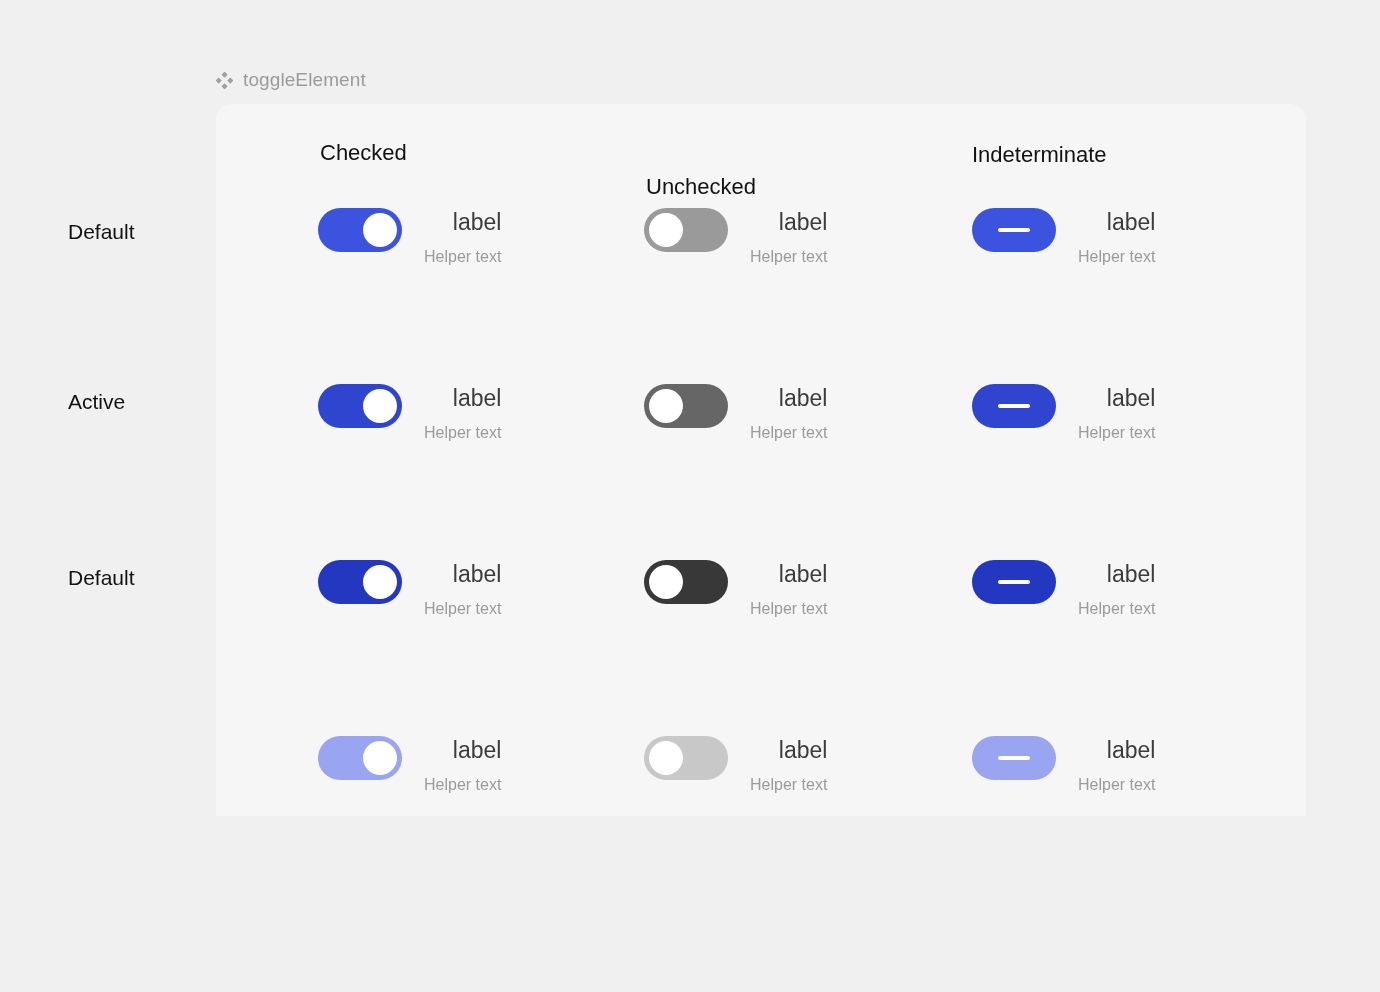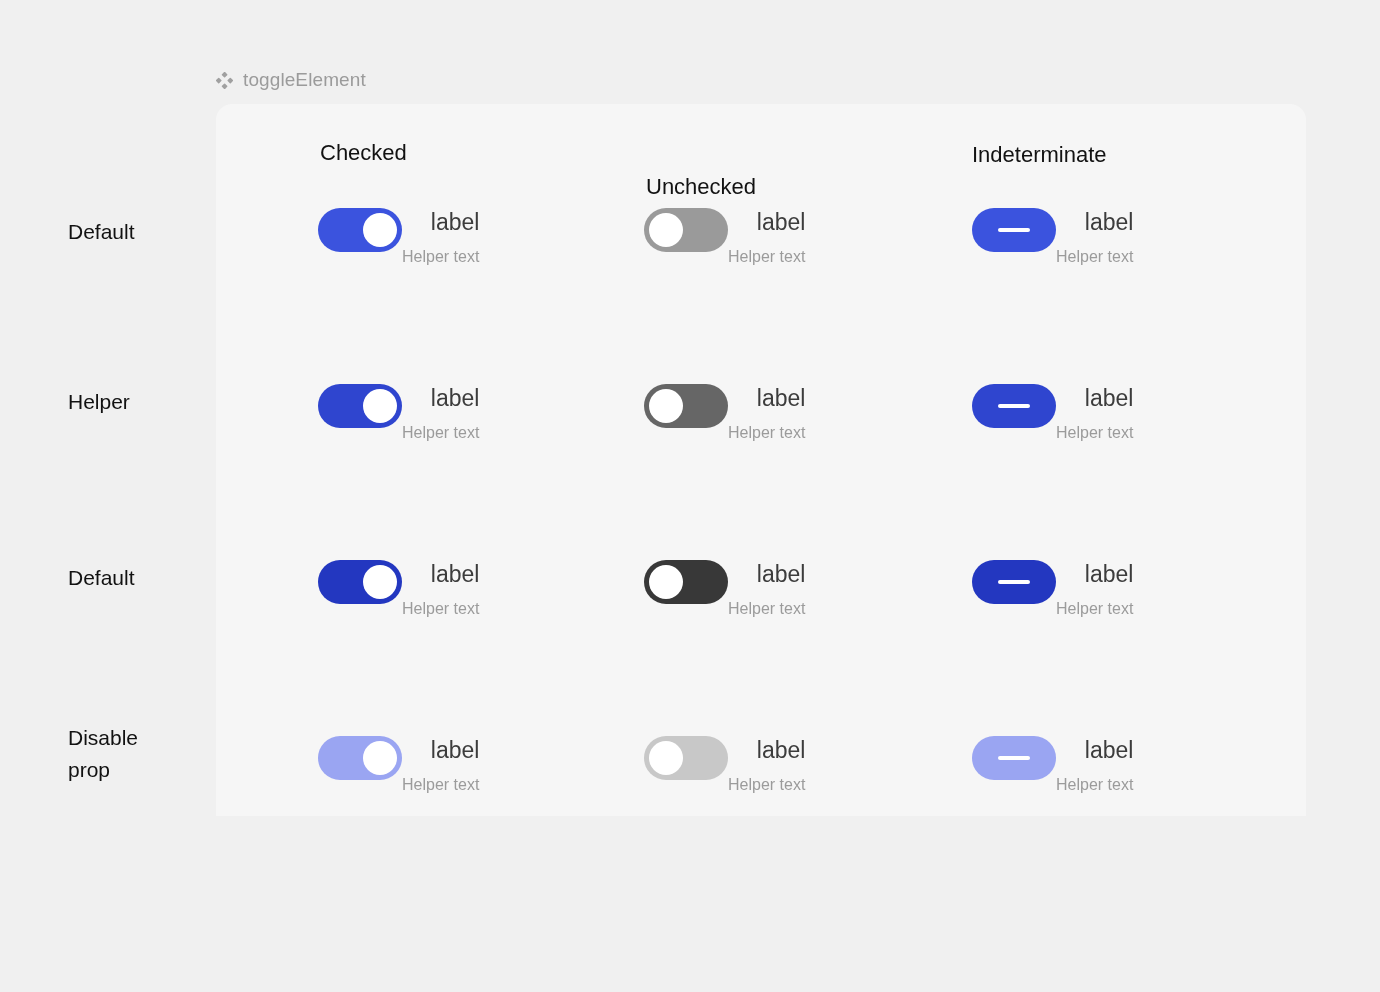--- a/index.html
+++ b/index.html
@@ -104,20 +104,21 @@
     position: absolute;
     left: 0;
     top: 0;
     width: 1090px;
     height: 800px;
   }
   .cell {
     position: absolute;
     display: flex;
     align-items: flex-start;
+    gap: 22px;
   }
   .cell.col0 { left: 102px; }
   .cell.col1 { left: 428px; }
   .cell.col2 { left: 756px; }
   .cell.row0 { top: 100px; }
   .cell.row1 { top: 276px; }
   .cell.row2 { top: 452px; }
   .cell.row3 { top: 628px; }
 
   
@@ -187,24 +188,22 @@
           <rect x="12.1" y="6.38" width="4.4" height="4.4" rx="0.7" transform="rotate(45 14.3 8.58)"></rect>
           <rect x="6.38" y="12.1" width="4.4" height="4.4" rx="0.7" transform="rotate(45 8.58 14.3)"></rect>
         </g>
       </svg>
     </span>
     <span class="component-name">toggleElement</span>
   </div>
 
   <div class="row-labels">
     <div class="row-label r0">Default</div>
-    <div class="row-label r1">Helper</div>
+    <div class="row-label r1">Active</div>
     <div class="row-label r2">Default</div>
-    <div class="row-label r3">Disable
-prop</div>
   </div>
 
   <div class="card" style="background: rgb(246, 246, 246); text-align: right;">
 
     <div class="col-headers">
       <div class="col-header c0">Checked</div>
       <div class="col-header c1">Unchecked</div>
       <div class="col-header c2">Indeterminate</div>
     </div>
 

